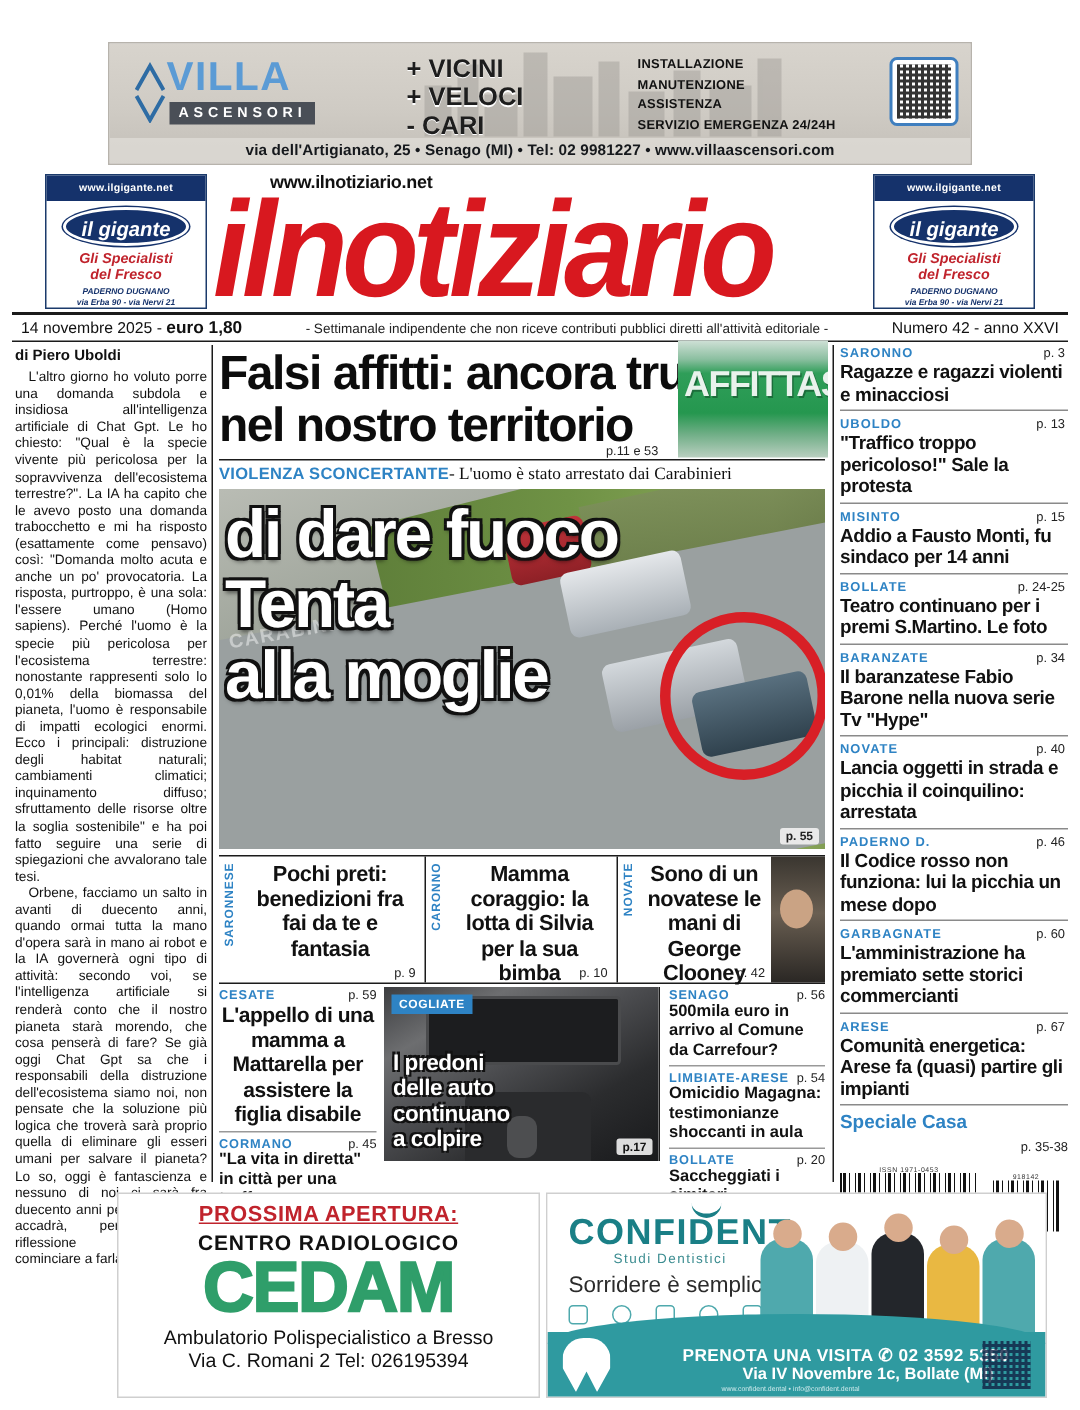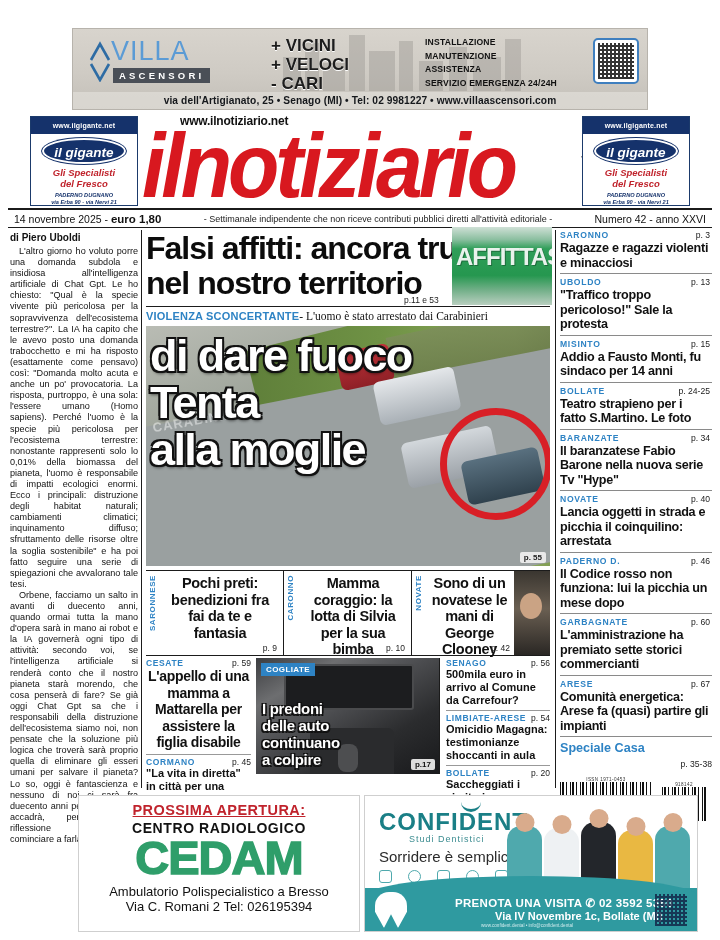--- a/index.html
+++ b/index.html
@@ -8,21 +8,21 @@
   .page{position:relative;width:720px;height:940px;background:#ffffff;overflow:hidden;}
 
   
   .topad{position:absolute;left:72px;top:28px;width:576px;height:82px;
     background:linear-gradient(180deg,#d8d4cd 0%,#cfcbc4 55%,#c3bfb8 100%);
     border:1px solid #b7b3ac;overflow:hidden;}
   .skyline{position:absolute;left:200px;top:0;width:260px;height:62px;opacity:.45;}
   .sky-b{position:absolute;bottom:0;background:#9d9a95;}
   .villa-logo{position:absolute;left:12px;top:8px;width:180px;height:50px;}
   .villa-chev{position:absolute;left:4px;top:3px;width:22px;height:42px;}
-  .villa-word{position:absolute;left:26px;top:1px;font-size:27px;font-weight:normal;color:#5b9bd5;letter-spacing:1px;line-height:27px;}
+  .villa-word{position:absolute;left:26px;top:1px;font-size:27px;font-weight:bold;color:#5b9bd5;letter-spacing:1px;line-height:27px;}
   .villa-sub{position:absolute;left:28px;top:31px;background:#4a4f57;color:#fff;font-size:9.5px;letter-spacing:3.2px;padding:2px 6px;font-weight:bold;}
   .vicini{position:absolute;left:198px;top:7px;color:#1d1d1d;font-size:17px;font-weight:bold;line-height:19px;}
   .vicini div{text-shadow:0 1px 0 #fff;}
   .instblock{position:absolute;left:352px;top:7px;color:#111;font-size:8.6px;font-weight:bold;line-height:13.5px;letter-spacing:.2px;}
   .qrbox{position:absolute;right:8px;top:9px;width:46px;height:46px;background:#fff;border:2px solid #3f7fbf;border-radius:5px;padding:3px;}
   .qr{width:100%;height:100%;background-image:
      repeating-linear-gradient(90deg,#111 0 2px,transparent 2px 4px),
      repeating-linear-gradient(0deg,#111 0 2px,transparent 2px 4px);
      background-size:4px 4px;opacity:.85;}
   .addrbar{position:absolute;left:0;bottom:0;width:100%;height:17px;
@@ -394,21 +394,21 @@
           <span class="sb-loc">MISINTO</span>
           <span class="sb-pg">p. 15</span>
         </div>
       <div class="sb-tt">Addio a Fausto Monti, fu sindaco per 14 anni</div>
     </div>
     <div class="sb">
       <div class="sb-hd">
           <span class="sb-loc">BOLLATE</span>
           <span class="sb-pg">p. 24-25</span>
         </div>
-      <div class="sb-tt">Teatro strapieno per i fatto S.Martino. Le foto</div>
+      <div class="sb-tt">Teatro continuano per i premi S.Martino. Le foto</div>
     </div>
     <div class="sb">
       <div class="sb-hd">
           <span class="sb-loc">BARANZATE</span>
           <span class="sb-pg">p. 34</span>
         </div>
       <div class="sb-tt">Il baranzatese Fabio Barone nella nuova serie Tv "Hype"</div>
     </div>
     <div class="sb">
       <div class="sb-hd">

